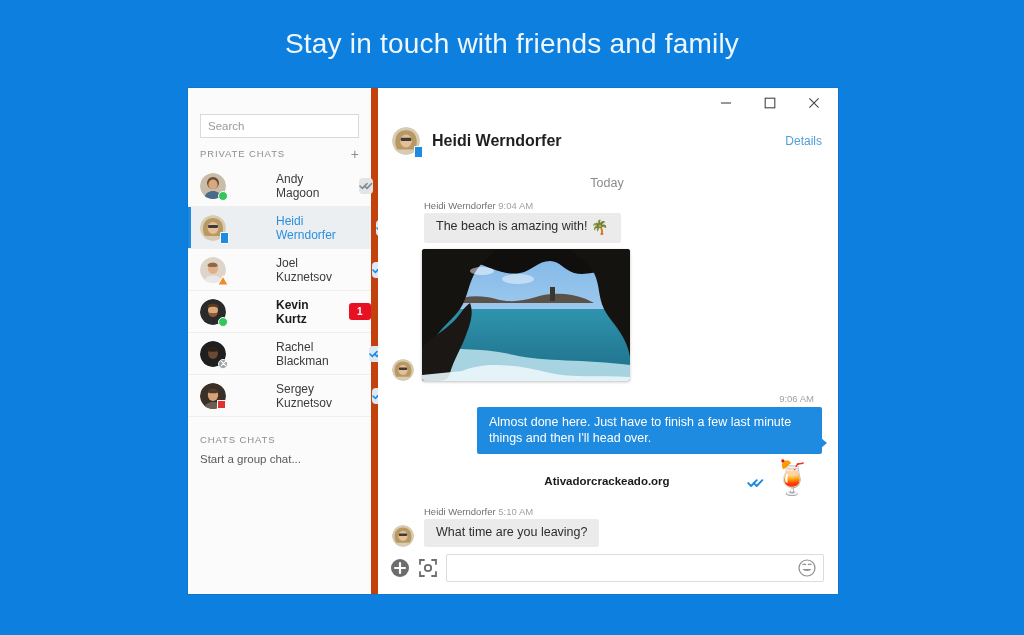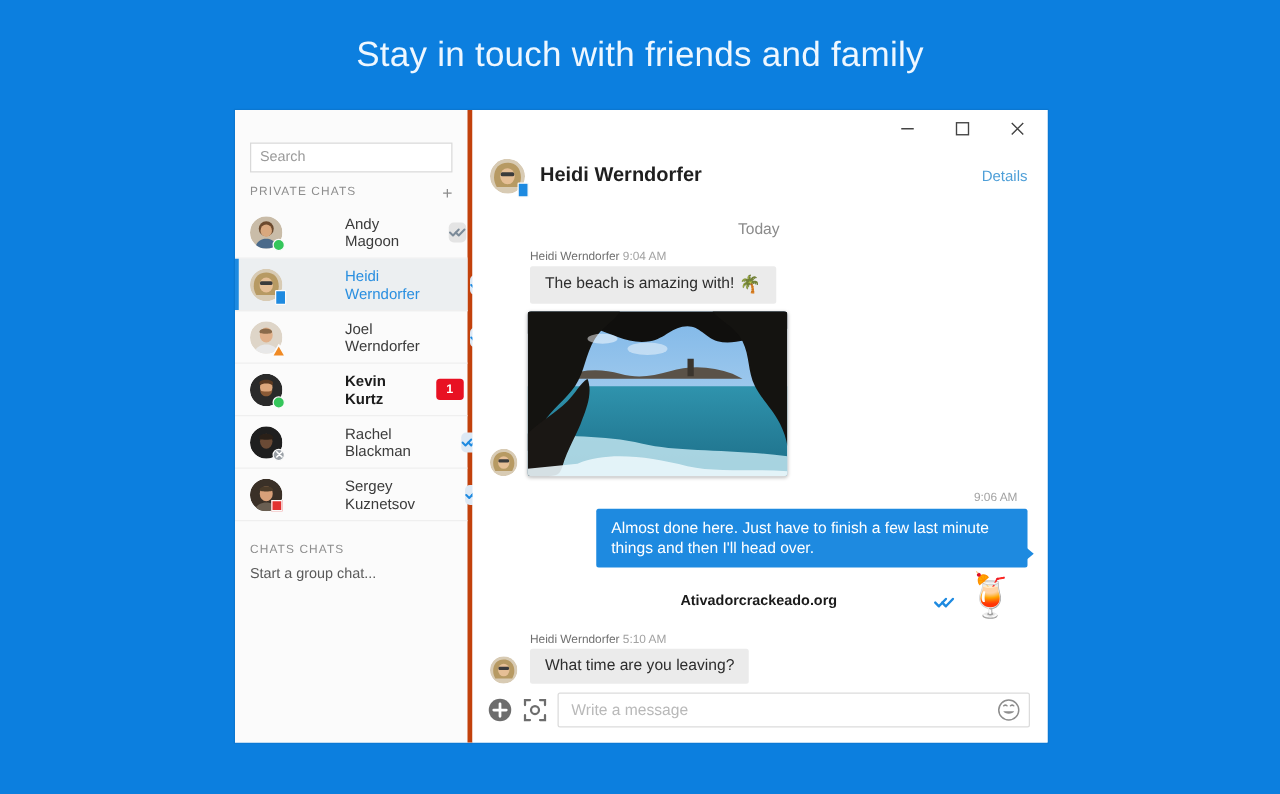--- a/index.html
+++ b/index.html
@@ -24,21 +24,21 @@
     width: 650px; height: 506px;
     background: #ffffff;
     display: flex;
     box-shadow: 0 0 0 1px rgba(0,0,0,.06);
   }
 
   
   .sidebar {
     width: 190px; height: 100%;
     background: #fbfbfb;
-    border-right: 4px solid #c2410c;
+    border-right: 7px solid #c2410c;
     position: relative;
     display: flex; flex-direction: column;
   }
   .search-wrap { padding: 26px 12px 0 12px; }
   .search-input {
     width: 100%; height: 24px;
     border: 1px solid #d9d9d9; background: #fff;
     font-size: 11.5px; color: #333;
     padding: 0 7px;
     font-family: "Liberation Sans", sans-serif;
@@ -331,21 +331,21 @@
               <path d="M7.6 8c1-3 9-3 10 0 .4 1.4-1 2-5 2s-5.4-.6-5-2z" fill="#8a6a4a"></path>
               <path d="M3 26c1.4-5.4 5.6-7.4 10-7.4s8.6 2 10 7.4z" fill="#e8e8e8"></path>
             </svg>
           </span>
           <span class="presence away">
             <svg width="12" height="11" viewBox="0 0 12 11">
               <path d="M6 1l5.2 9H.8z" fill="#f08a24" stroke="#fbfbfb" stroke-width="1.2"></path>
             </svg>
           </span>
         </div>
-        <span class="chat-name">Joel Werndorfer</span>
+        <span class="chat-name">Joel Kuznetsov</span>
         <span class="badge-check blue">
           <svg width="14" height="9" viewBox="0 0 14 9">
             <path d="M1 5l2.4 2.4L8 2.6" stroke="#1e8ae0" stroke-width="1.6" fill="none" stroke-linecap="round" stroke-linejoin="round"></path>
             <path d="M5.6 5l2.4 2.4L12.6 2.6" stroke="#1e8ae0" stroke-width="1.6" fill="none" stroke-linecap="round" stroke-linejoin="round"></path>
           </svg>
         </span>
       </div>
 
       <div class="chat-item">
         <div class="avatar">
@@ -550,21 +550,20 @@
           <path d="M10 5v10M5 10h10" stroke="#fff" stroke-width="2.2" stroke-linecap="round"></path>
         </svg>
       </span>
       <span class="icon-btn">
         <svg width="20" height="20" viewBox="0 0 20 20">
           <path d="M2 6V2h4M18 6V2h-4M2 14v4h4M18 14v4h-4" stroke="#6d6d6d" stroke-width="1.8" fill="none" stroke-linecap="round"></path>
           <circle cx="10" cy="10" r="3.2" fill="none" stroke="#6d6d6d" stroke-width="1.8"></circle>
         </svg>
       </span>
       <div class="msg-field">
-        <input class="msg-input" type="text" placeholder="Write a message" style="">
         <span class="emoji-btn">
           <svg width="18" height="18" viewBox="0 0 18 18">
             <circle cx="9" cy="9" r="8" fill="none" stroke="#8d8d8d" stroke-width="1.2"></circle>
             <path d="M5 5.6c.8-.6 1.8-.6 2.6 0M10.4 5.6c.8-.6 1.8-.6 2.6 0" stroke="#8d8d8d" stroke-width="1.2" fill="none" stroke-linecap="round"></path>
             <path d="M4.6 10c1.2 2.6 7.6 2.6 8.8 0z" fill="#8d8d8d"></path>
           </svg>
         </span>
       </div>
     </div>
 

